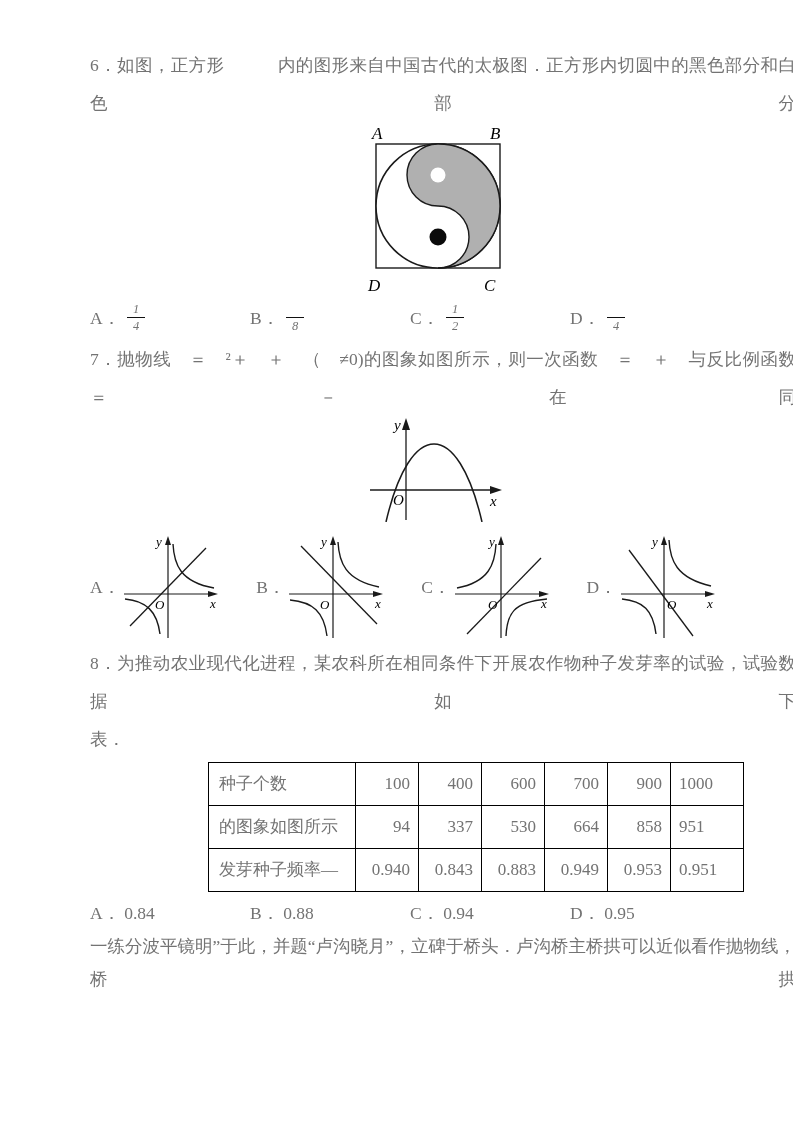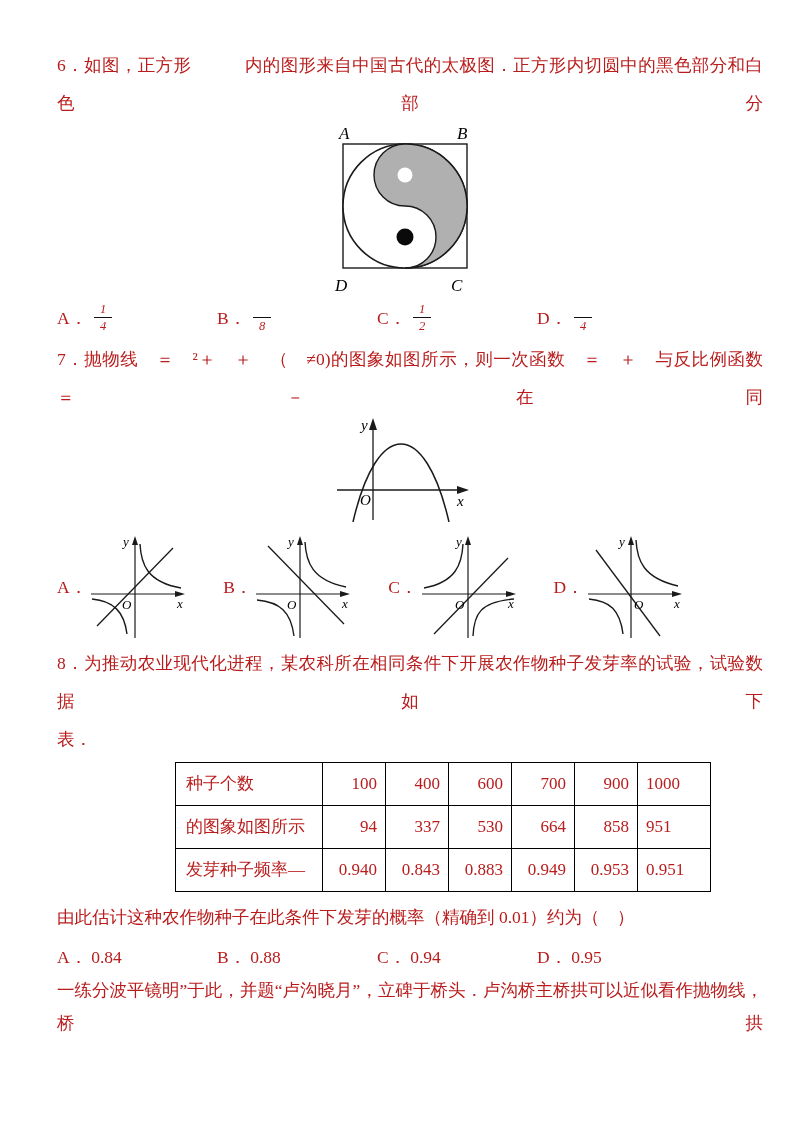--- a/index.html
+++ b/index.html
@@ -1,23 +1,23 @@
 <!DOCTYPE html>
 <html><head>
 <meta charset="utf-8">
 <style>
   html,body{margin:0;padding:0;background:#888;}
   .page{
     position:relative;
     width:793px;height:1122px;
     background:#ffffff;
     box-sizing:border-box;
-    padding:46px 30px 0 57px;
+    padding:46px 30px 0 90px;
     font-family:"Liberation Serif","DejaVu Serif",serif;
-    font-size:17.5px;line-height:38px;color:#b91c1c;
+    font-size:17.5px;line-height:38px;color:#737373;
     overflow:hidden;
   }
   .tl{white-space:nowrap;}
   .jl{width:706px;white-space:normal;text-align:justify;text-align-last:justify;}
   
   .frac{display:inline-block;vertical-align:-0.5em;text-align:center;line-height:1;margin:0 3px;font-style:italic;}
   .frac .num{display:block;min-width:12px;min-height:13px;padding:0 3px 1px;border-bottom:1.2px solid #111;font-size:12.5px;line-height:13px;}
   .frac .den{display:block;padding:2px 3px 0;font-size:12.5px;line-height:13px;}
   
   .optrow{display:grid;grid-template-columns:160px 160px 160px 160px;margin-top:2px;height:44px;align-items:center;}
@@ -209,21 +209,20 @@
         <td class="val">0.940</td>
         <td class="val">0.843</td>
         <td class="val">0.883</td>
         <td class="val">0.949</td>
         <td class="val">0.953</td>
         <td class="val-last">0.951</td>
       </tr>
     </tbody>
   </table>
 
-  <div class="tl" style="margin-top:6px;">由此估计这种农作物种子在此条件下发芽的概率（精确到 0.01）约为（　）</div>
 
   <div class="optrow" style="height:36px;">
     <div class="opt">
       <span class="olabel">A．</span>
       <span>0.84</span>
     </div>
     <div class="opt">
       <span class="olabel">B．</span>
       <span>0.88</span>
     </div>

